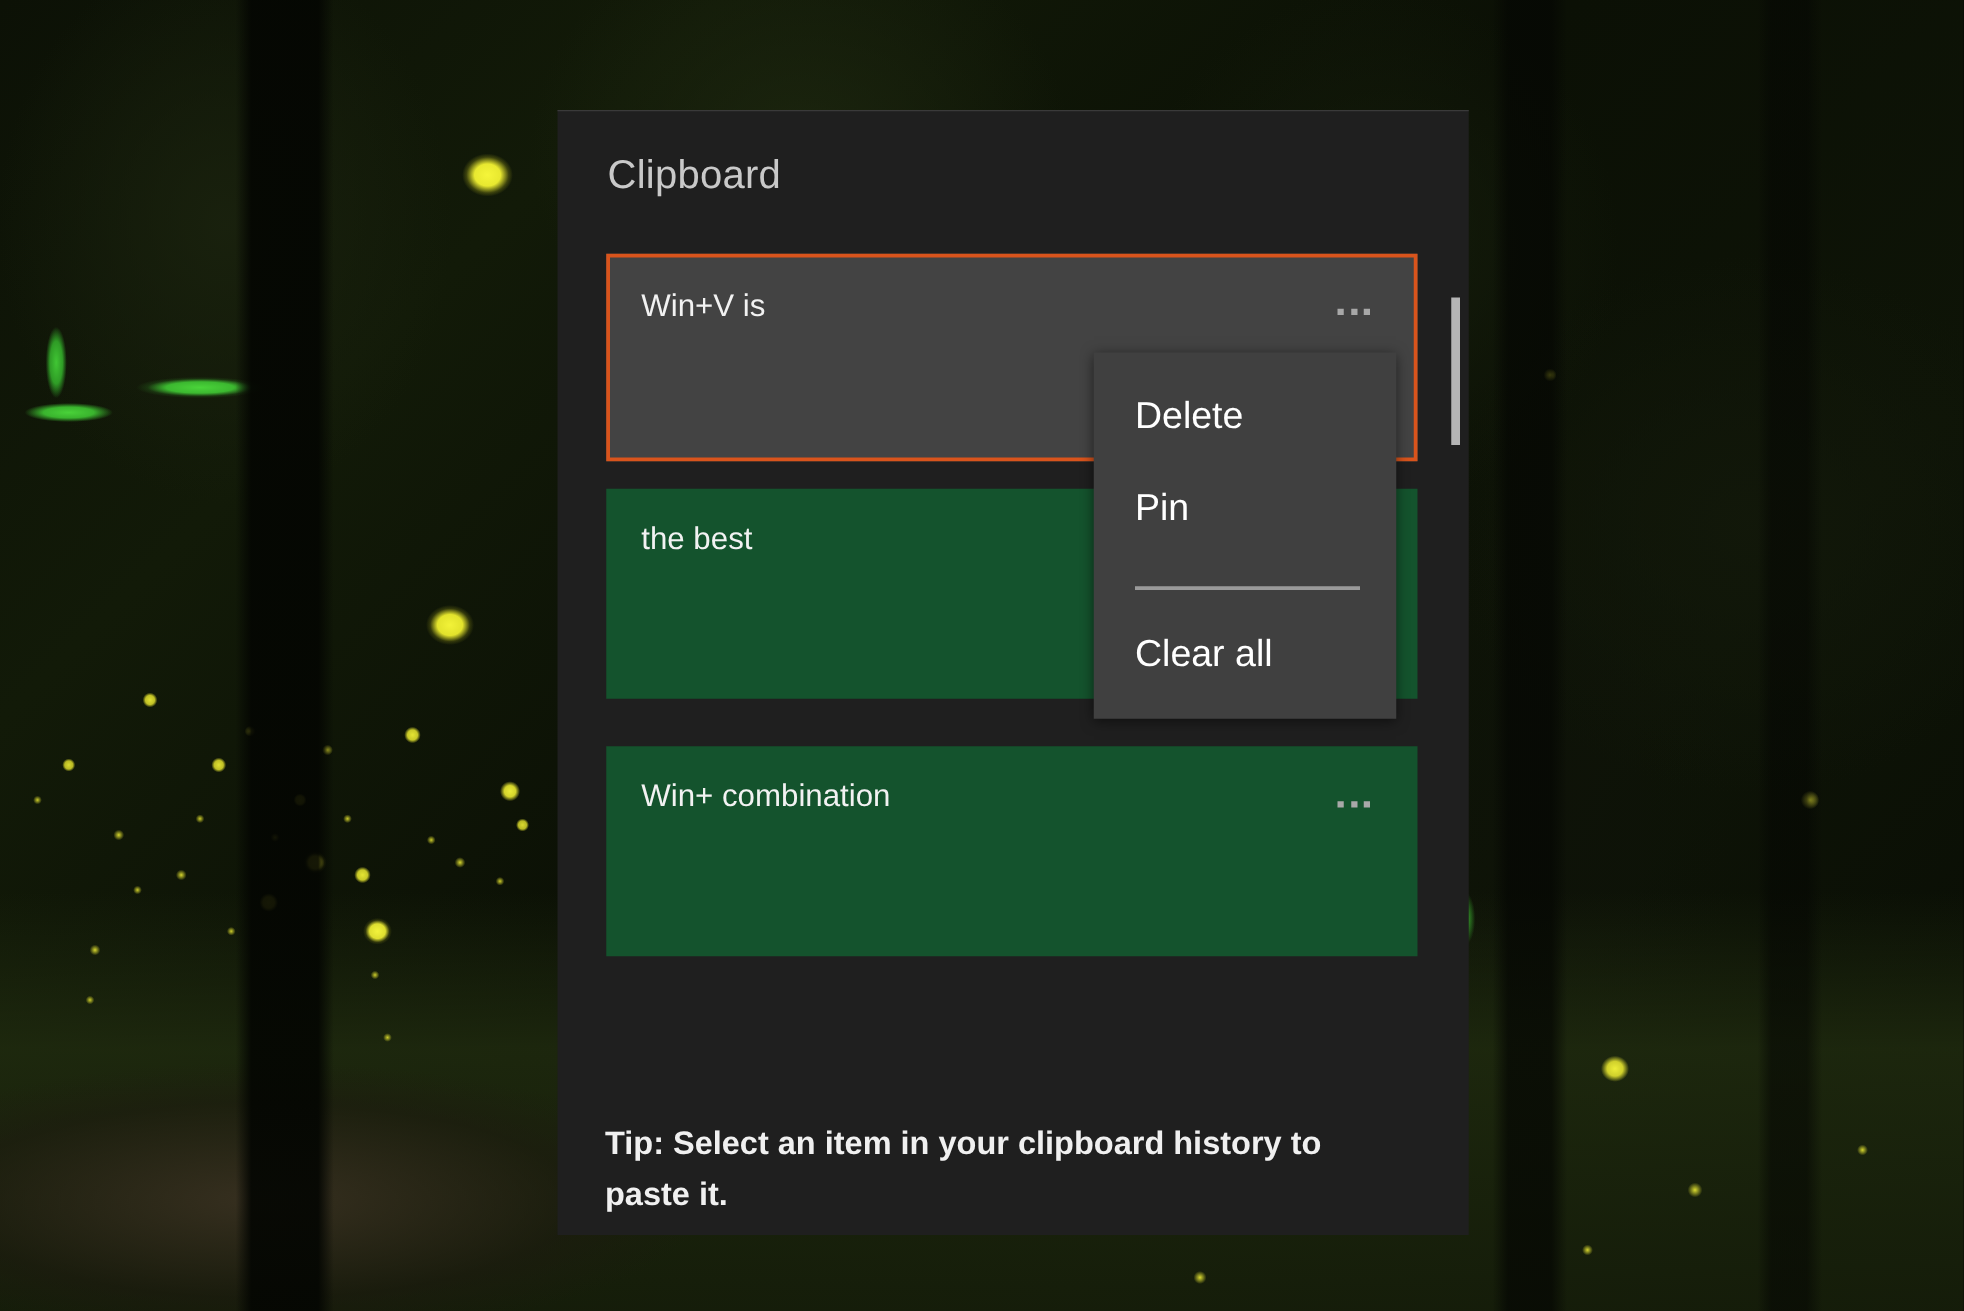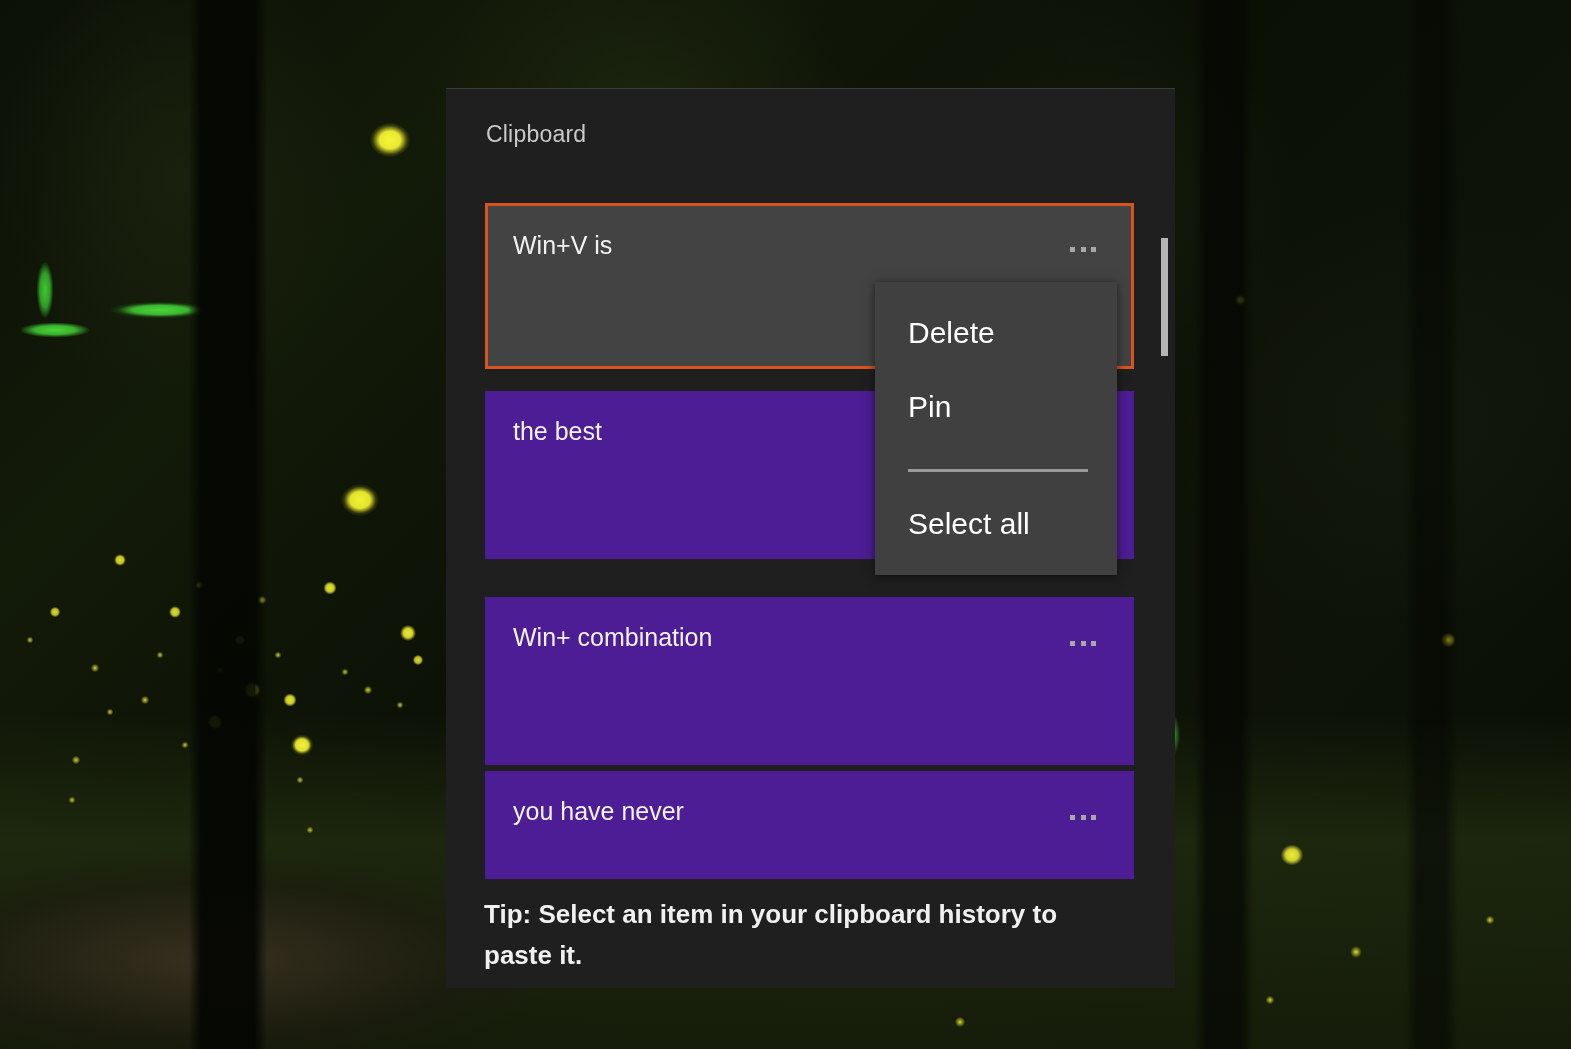--- a/index.html
+++ b/index.html
@@ -96,32 +96,32 @@
     background: #1f1f1f;
     border-top: 1px solid #3a3a3a;
     box-sizing: border-box;
     overflow: hidden;
   }
 
   #panel-title {
     position: absolute;
     left: 40px;
     top: 32px;
-    font-size: 23px;
+    font-size: 32px;
     color: #c9c9c9;
     font-weight: 400;
     letter-spacing: 0.2px;
     white-space: nowrap;
   }
 
   .clip-item {
     position: absolute;
     left: 39px;
     width: 649px;
-    background: #4c1d95;
+    background: #14532d;
     box-sizing: border-box;
   }
   .clip-item.selected {
     left: 39px;
     width: 649px;
     border: 3px solid #d9541c;
     background: #434343;
     padding-left: 12px;
   }
   .clip-item-text {
@@ -242,34 +242,26 @@
 
   <div class="clip-item" id="item-3">
     <div class="clip-item-text">Win+ combination</div>
     <div class="ellipsis-icon">
       <span></span>
         <span></span>
         <span></span>
     </div>
   </div>
 
-  <div class="clip-item" id="item-4">
-    <div class="clip-item-text">you have never</div>
-    <div class="ellipsis-icon">
-      <span></span>
-        <span></span>
-        <span></span>
-    </div>
-  </div>
 
   <div id="scrollbar-track">
     <div id="scrollbar-thumb"></div>
   </div>
 
   <div id="tip-text">Tip: Select an item in your clipboard history to paste it.</div>
 </div>
 
 <div id="context-menu">
   <div class="menu-item" id="menu-delete">Delete</div>
   <div class="menu-item" id="menu-pin">Pin</div>
   <div id="menu-divider"></div>
-  <div class="menu-item" id="menu-clear-all">Select all</div>
+  <div class="menu-item" id="menu-clear-all">Clear all</div>
 </div>
 
 </body></html>

